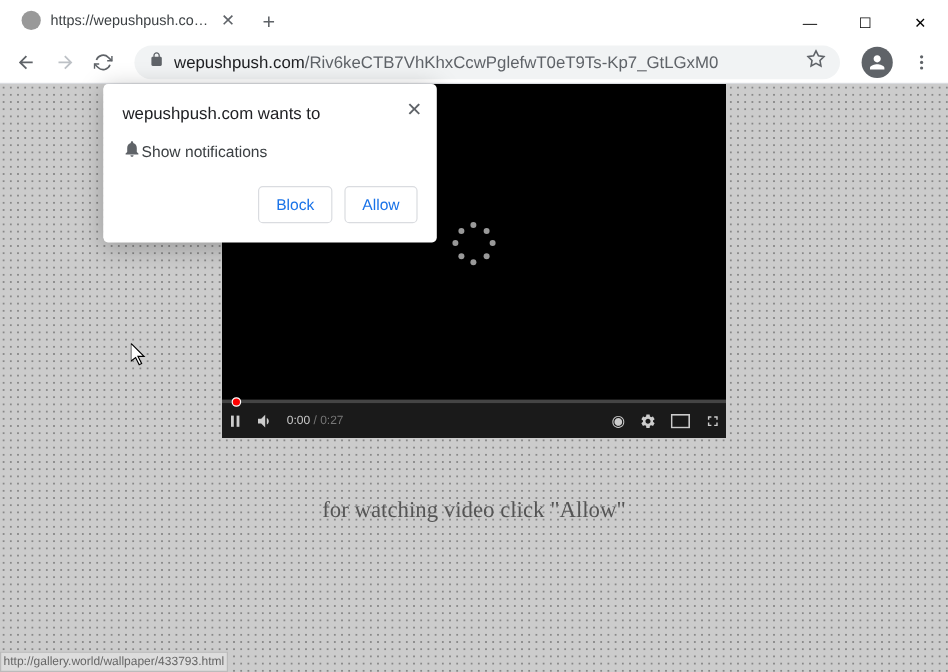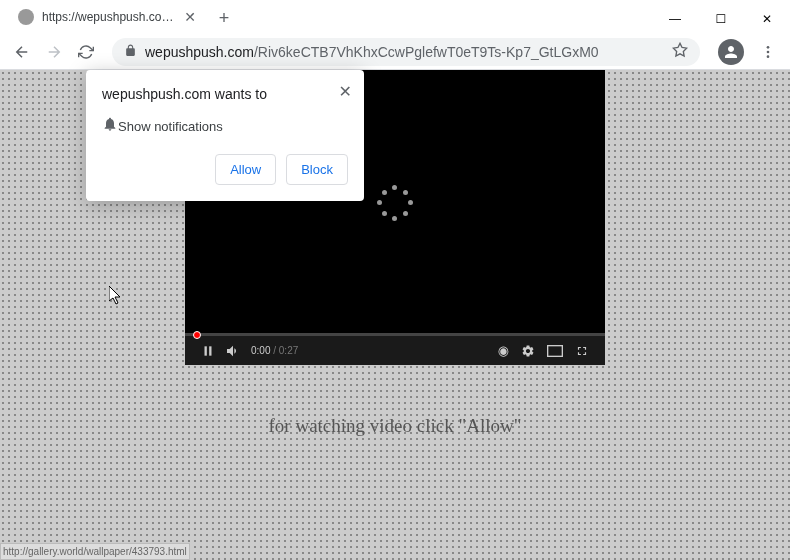--- a/index.html
+++ b/index.html
@@ -29,21 +29,21 @@
     .menu-btn { width: 28px; height: 28px; display: flex; align-items: center; justify-content: center; color: #5f6368; cursor: pointer; }
     
     
     .content { height: 490px; background: radial-gradient(circle, #888 1px, transparent 1px); background-size: 6px 6px; background-color: #ccc; position: relative; display: flex; flex-direction: column; align-items: center; }
     
     
     .video-player { width: 420px; height: 295px; background: #000; margin-top: 0; position: relative; }
     .video-black { width: 100%; height: 266px; background: #000; display: flex; align-items: center; justify-content: center; position: relative; }
     .spinner { width: 36px; height: 36px; position: relative; }
     .spinner-dot { position: absolute; width: 5px; height: 5px; background: #999; border-radius: 50%; }
-    .video-controls { height: 29px; background: #1a1a1a; display: flex; align-items: center; padding: 0 16px; gap: 10px; position: relative; text-align: center; }
+    .video-controls { height: 29px; background: #1a1a1a; display: flex; align-items: center; padding: 0 4px; gap: 10px; position: relative; text-align: center; }
     .progress-track { position: absolute; top: -3px; left: 0; right: 0; height: 3px; background: #444; }
     .progress-dot { position: absolute; left: 8px; top: -5px; width: 8px; height: 8px; background: #f00; border-radius: 50%; border: 1px solid #fff; }
     .vc-btn { color: #ccc; cursor: pointer; font-size: 13px; display: flex; align-items: center; }
     .time-display { font-size: 10px; color: #ccc; }
     .time-total { color: #777; }
     .vc-right { margin-left: auto; display: flex; gap: 12px; }
     
     
     .caption { margin-top: 50px; font-size: 19px; color: #555; font-family: Georgia, serif; }
     
@@ -199,20 +199,20 @@
   <div class="perm-title">wepushpush.com wants to</div>
   <div class="perm-row">
     <span class="perm-bell">
       <svg width="16" height="16" viewBox="0 0 24 24" fill="currentColor">
           <path d="M12 22c1.1 0 2-.9 2-2h-4c0 1.1.89 2 2 2zm6-6v-5c0-3.07-1.64-5.64-4.5-6.32V4c0-.83-.67-1.5-1.5-1.5s-1.5.67-1.5 1.5v.68C7.63 5.36 6 7.92 6 11v5l-2 2v1h16v-1l-2-2z"></path>
         </svg>
     </span>
     <span class="perm-text">Show notifications</span>
   </div>
   <div class="perm-buttons">
+    <button class="perm-btn">Block</button>
     <button class="perm-btn">Allow</button>
-    <button class="perm-btn">Block</button>
   </div>
 </div>
 
 <svg class="cursor" width="14" height="20" viewBox="0 0 14 20">
     <path d="M0 0 L0 15 L4 12 L7 18 L9 17 L6 11 L11 11 Z" fill="#fff" stroke="#000" stroke-width="1"></path>
   </svg>
 
 </body></html>

